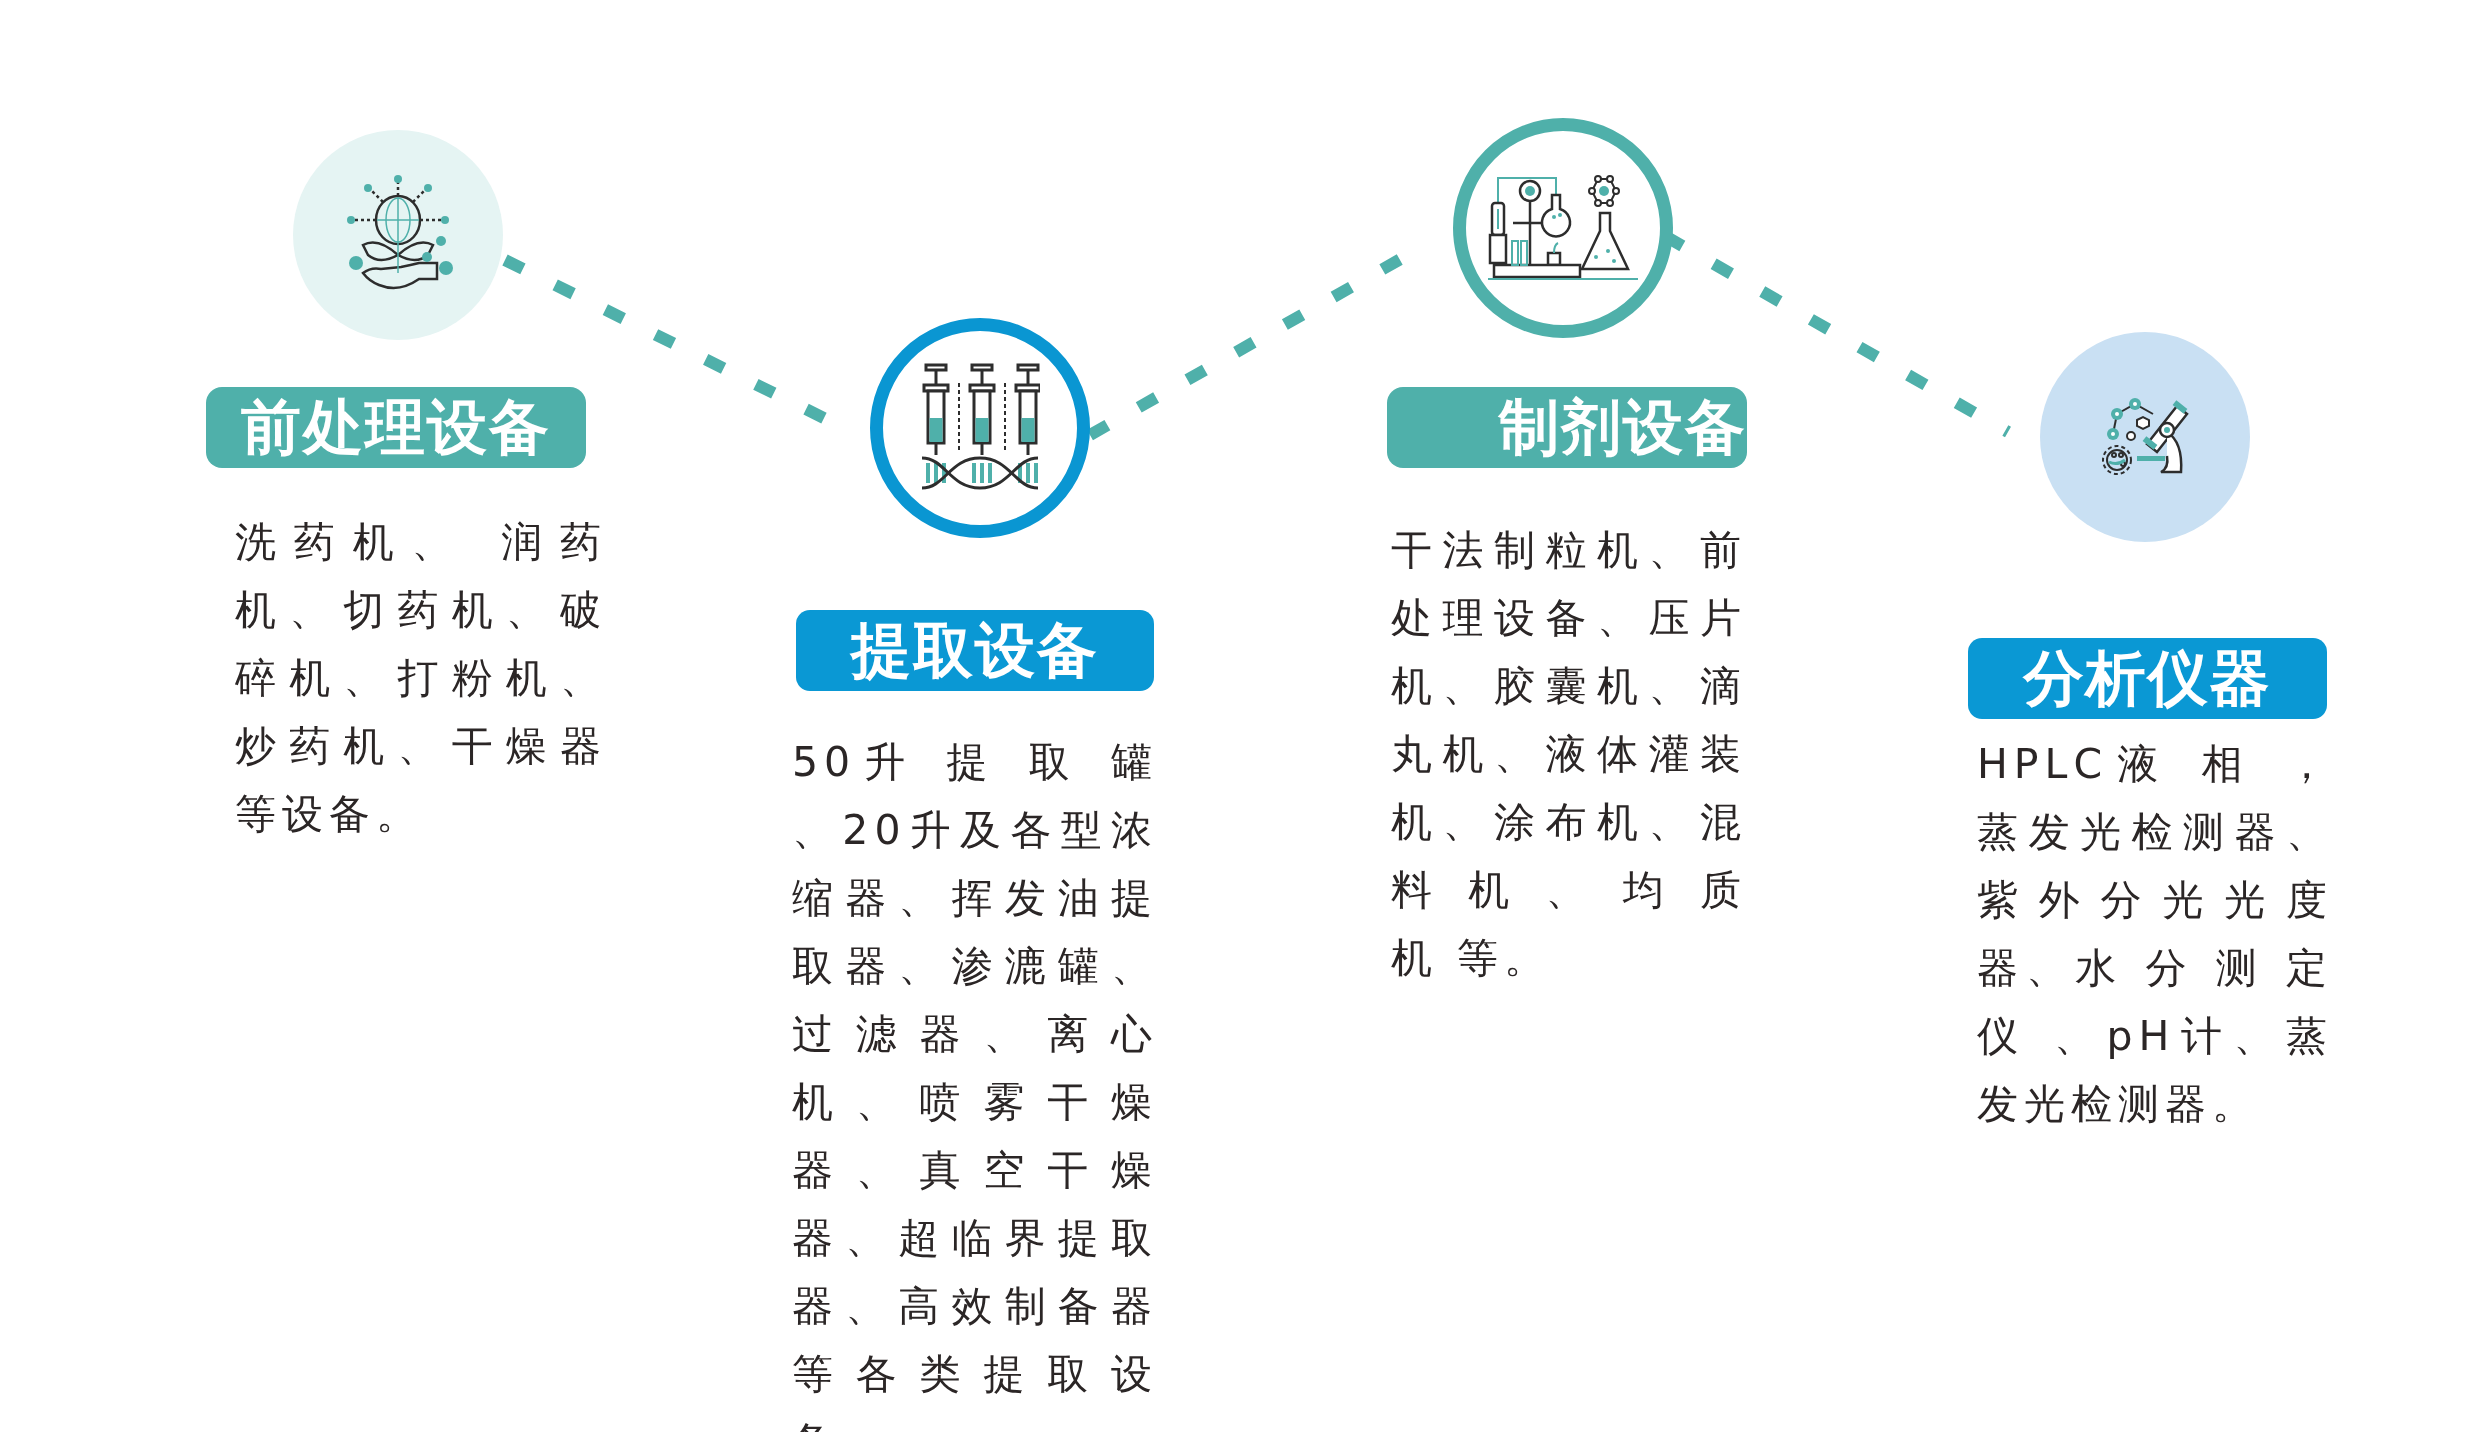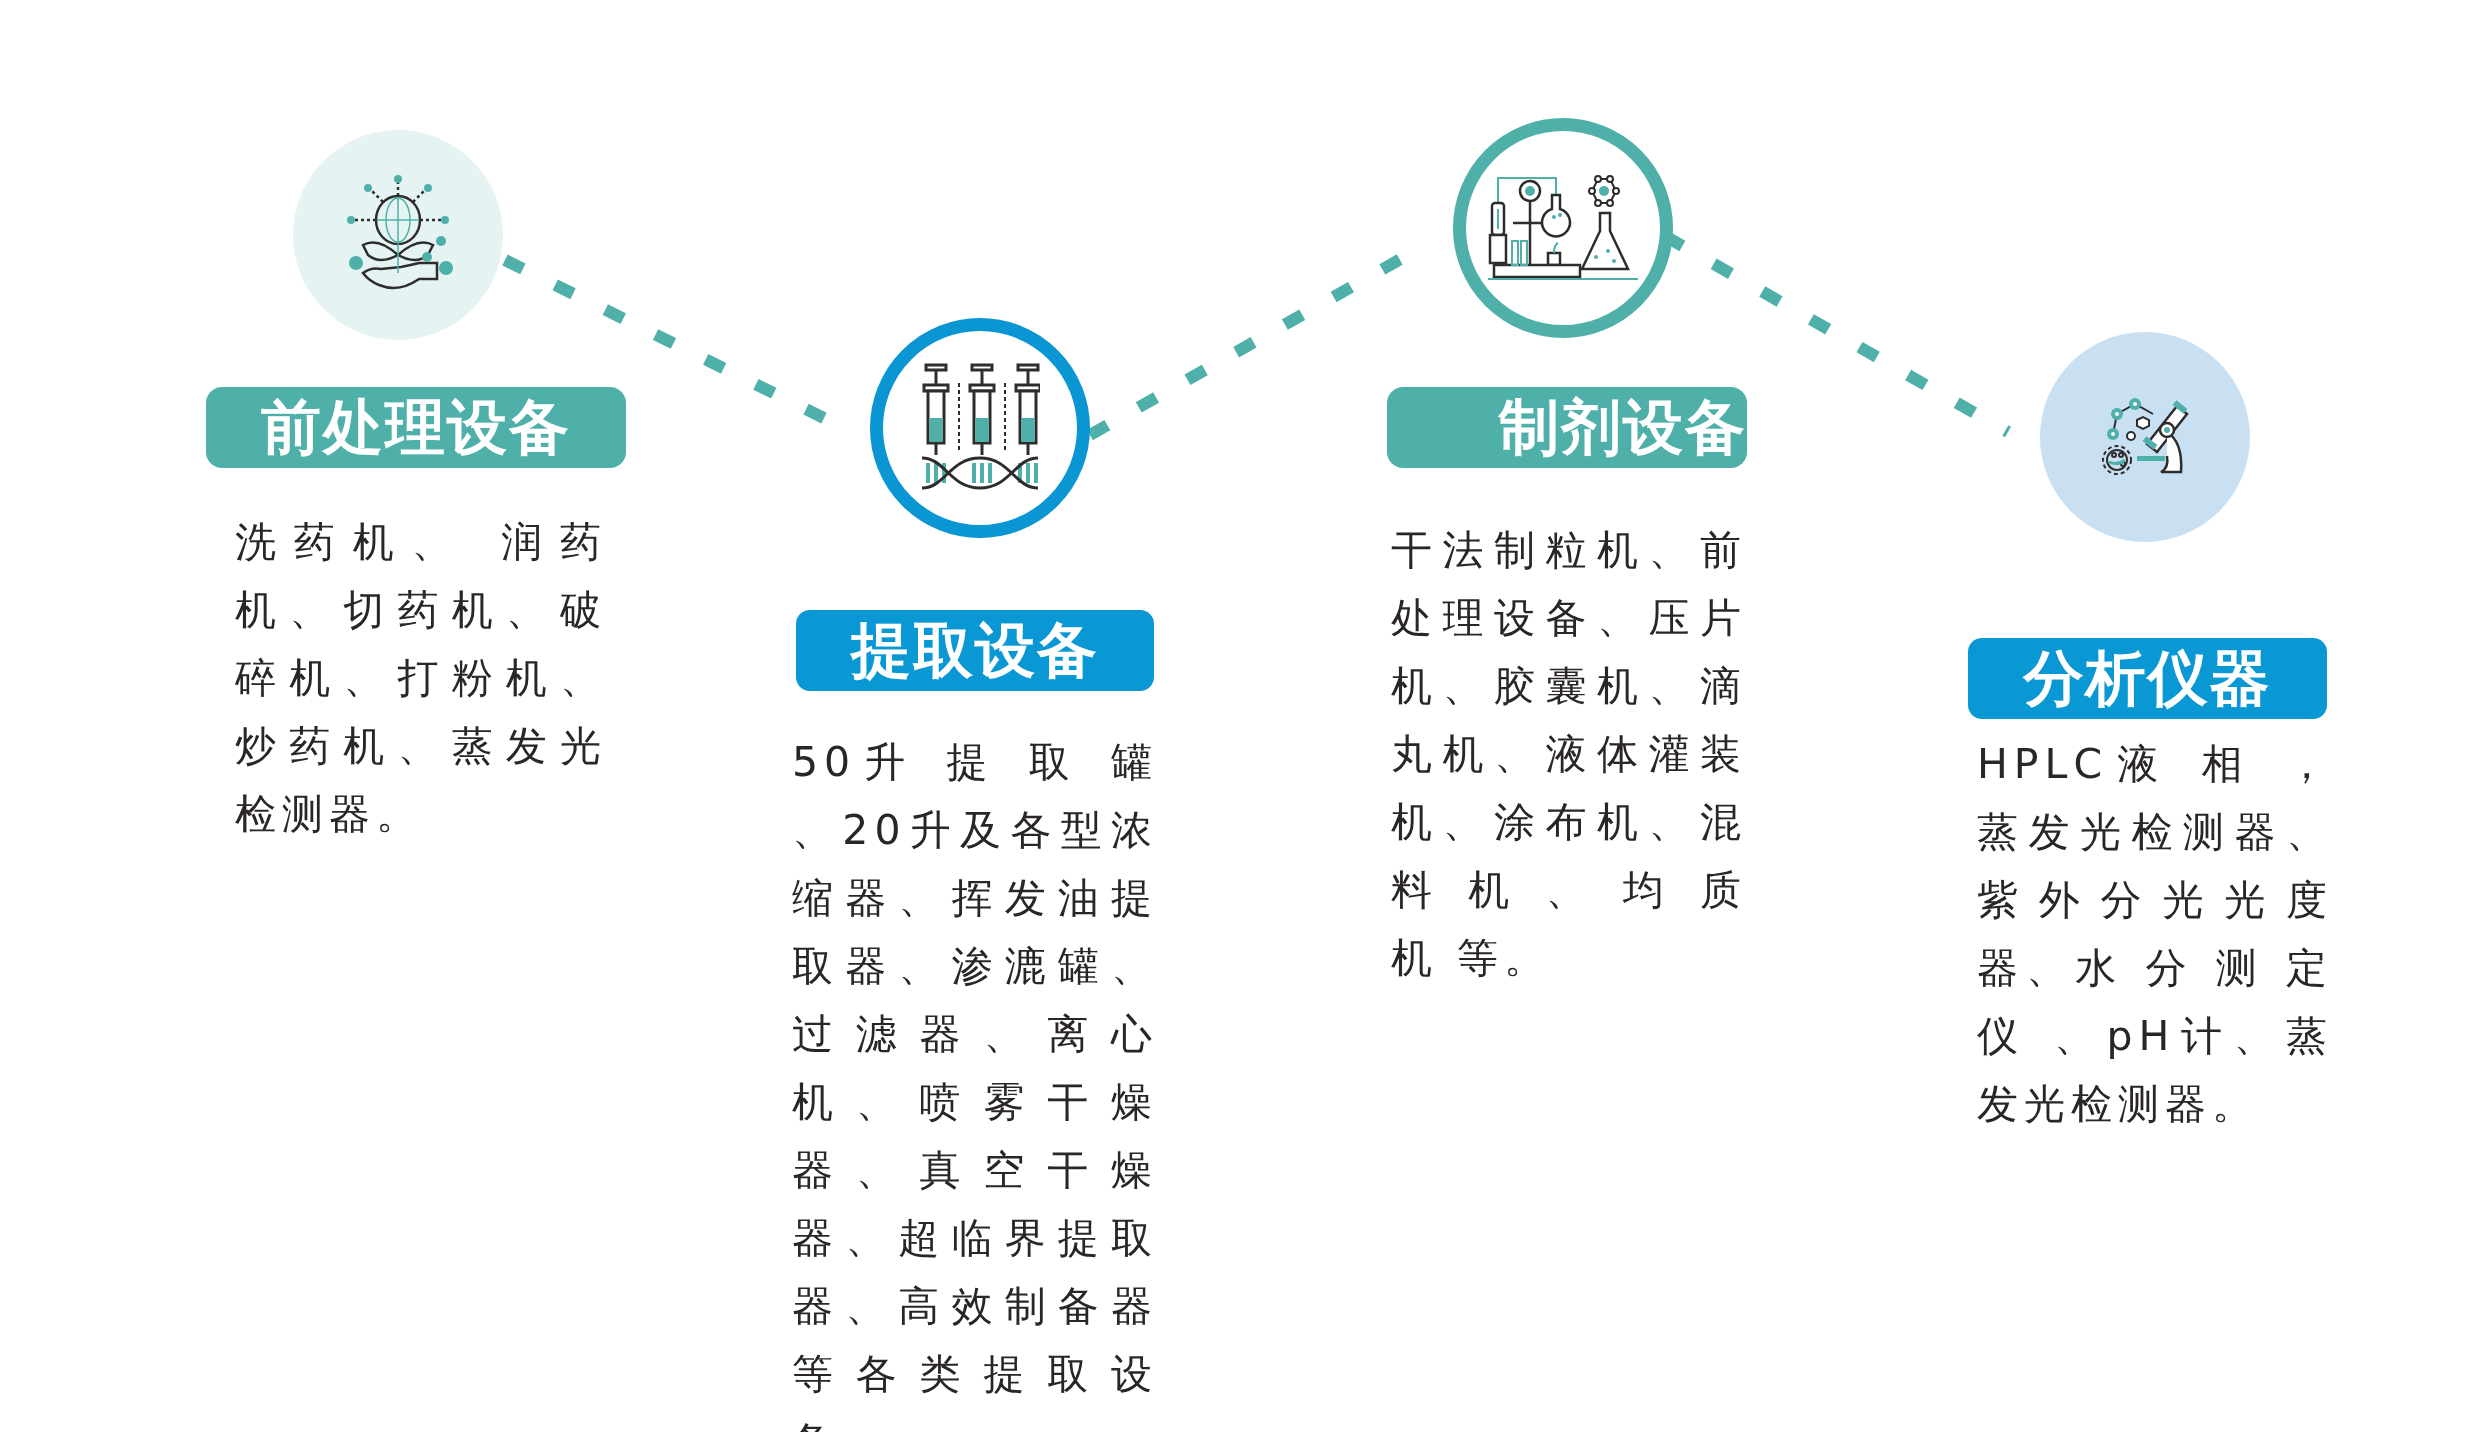--- a/index.html
+++ b/index.html
@@ -19,21 +19,21 @@
   #node-3 { left: 1453px; top: 118px; width: 220px; height: 220px; background: #ffffff; border: 13px solid #4fb0aa; }
   #node-4 { left: 2040px; top: 332px; width: 210px; height: 210px; background: #c9e0f3; }
 
   .pill {
     position: absolute; height: 81px; border-radius: 16px;
     color: #ffffff; font-weight: bold; font-size: 60px; line-height: 81px;
     text-align: center; letter-spacing: 2px; white-space: nowrap;
   }
   .pill.teal { background: #4fb0aa; }
   .pill.blue { background: #0a98d4; border-radius: 14px; }
-  #pill-1 { left: 206px; top: 387px; width: 420px; }
+  #pill-1 { left: 206px; top: 387px; width: 380px; }
   #pill-2 { left: 796px; top: 610px; width: 358px; }
   #pill-3 { left: 1387px; top: 387px; width: 360px; text-align: right; }
   #pill-4 { left: 1968px; top: 638px; width: 359px; }
 
   .desc {
     position: absolute; color: #2b2626; font-size: 41px; line-height: 68px;
     text-align: justify; text-align-last: left; letter-spacing: 6px;
     word-break: break-all;
   }
   #desc-1 { left: 235px; top: 508px; width: 372px; }
@@ -78,21 +78,21 @@
       <circle cx="8" cy="45" r="4"></circle>
       <circle cx="102" cy="45" r="4"></circle>
       <circle cx="98" cy="66" r="5"></circle>
       <circle cx="13" cy="88" r="7"></circle>
       <circle cx="84" cy="82" r="5"></circle>
       <circle cx="103" cy="93" r="7"></circle>
     </g>
   </svg>
 </div>
 <div class="pill teal" id="pill-1">前处理设备</div>
-<div class="desc" id="desc-1">洗药机、 润药机、切药机、破碎机、打粉机、炒药机、蒸发光检测器。</div>
+<div class="desc" id="desc-1">洗药机、 润药机、切药机、破碎机、打粉机、炒药机、干燥器等设备。</div>
 
 <div class="node" id="node-2">
   <svg width="120" height="130" viewBox="0 0 120 130">
     <g stroke="#2d2d2d" stroke-width="3" fill="#ffffff">
       <g id="syr">
         <rect x="6" y="2" width="20" height="5"></rect>
         <line x1="16" y1="7" x2="16" y2="22"></line>
         <rect x="4" y="22" width="24" height="6"></rect>
         <rect x="8" y="28" width="16" height="52"></rect>
         <line x1="16" y1="80" x2="16" y2="92"></line>

